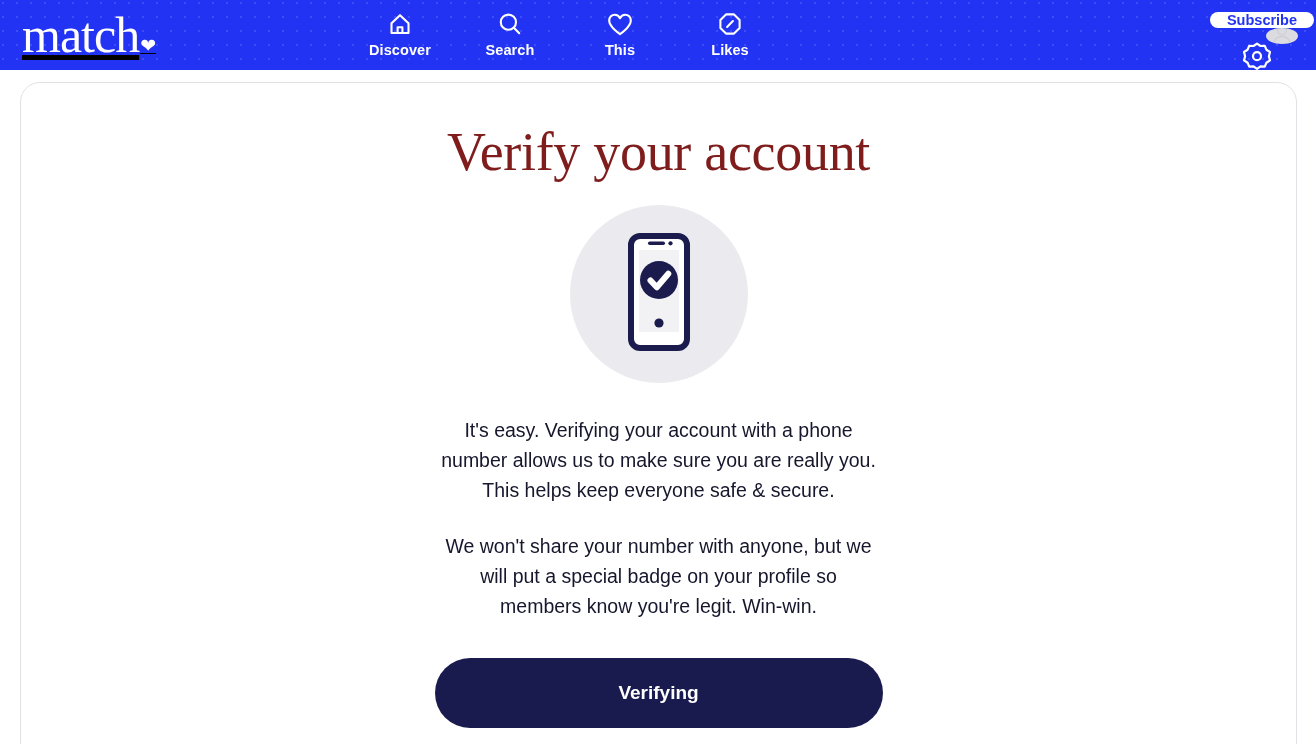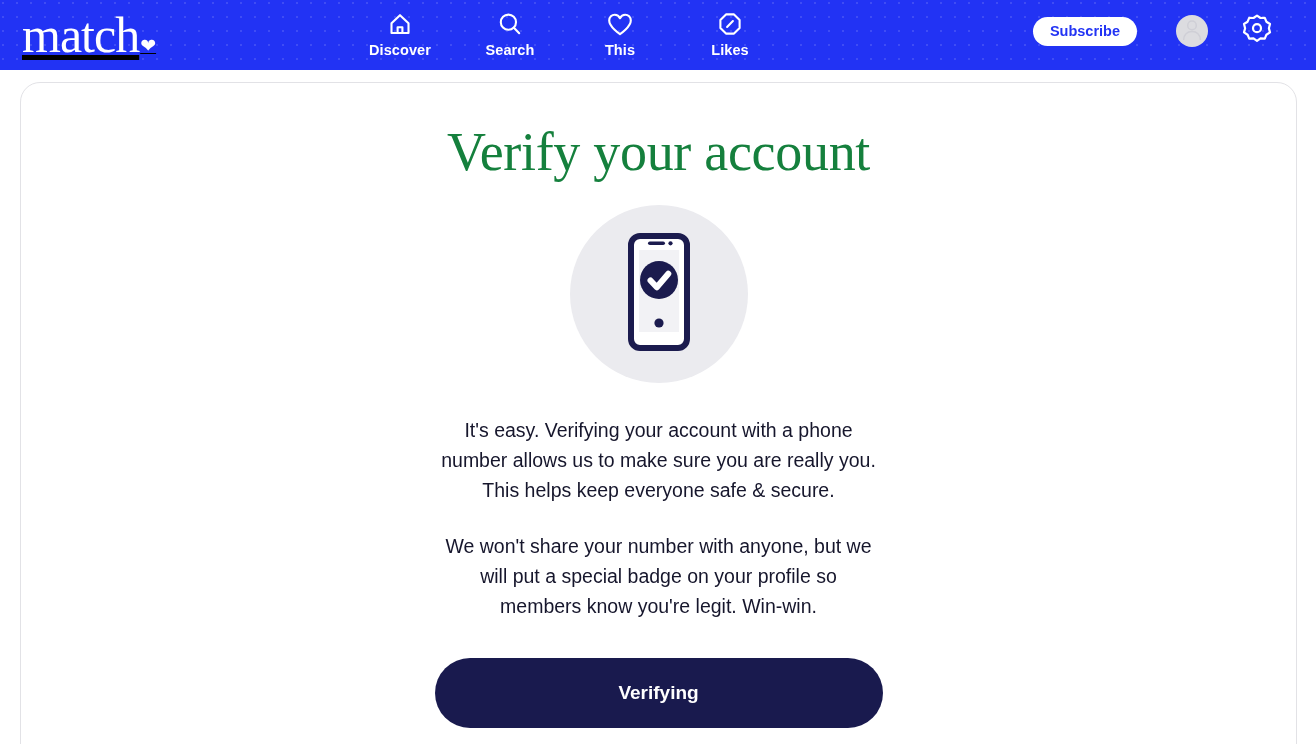--- a/index.html
+++ b/index.html
@@ -95,24 +95,25 @@
     width: 80px;
     height: 5px;
     border-radius: 3px;
     background: #ffffff;
   }
 
   
   .header-right {
     position: absolute;
     right: 0;
-    top: 0;
+    top: 12px;
     height: 62px;
     display: flex;
     align-items: center;
+    flex-direction: column;
   }
   .subscribe-btn {
     height: 29px;
     padding: 0 17px;
     border-radius: 16px;
     background: #ffffff;
     color: #2233f4;
     font-size: 14.5px;
     font-weight: bold;
     display: flex;
@@ -163,21 +164,21 @@
     padding-top: 39px;
     display: flex;
     flex-direction: column;
     align-items: center;
   }
 
   .page-title {
     font-family: "Liberation Serif", serif;
     font-size: 54px;
     line-height: 60px;
-    color: #15803d;
+    color: #7f1d1d;
     font-weight: 400;
     letter-spacing: -0.3px;
   }
 
   .illus-wrap {
     margin-top: 23px;
     width: 178px;
     height: 178px;
     border-radius: 50%;
     background: #ebebef;

